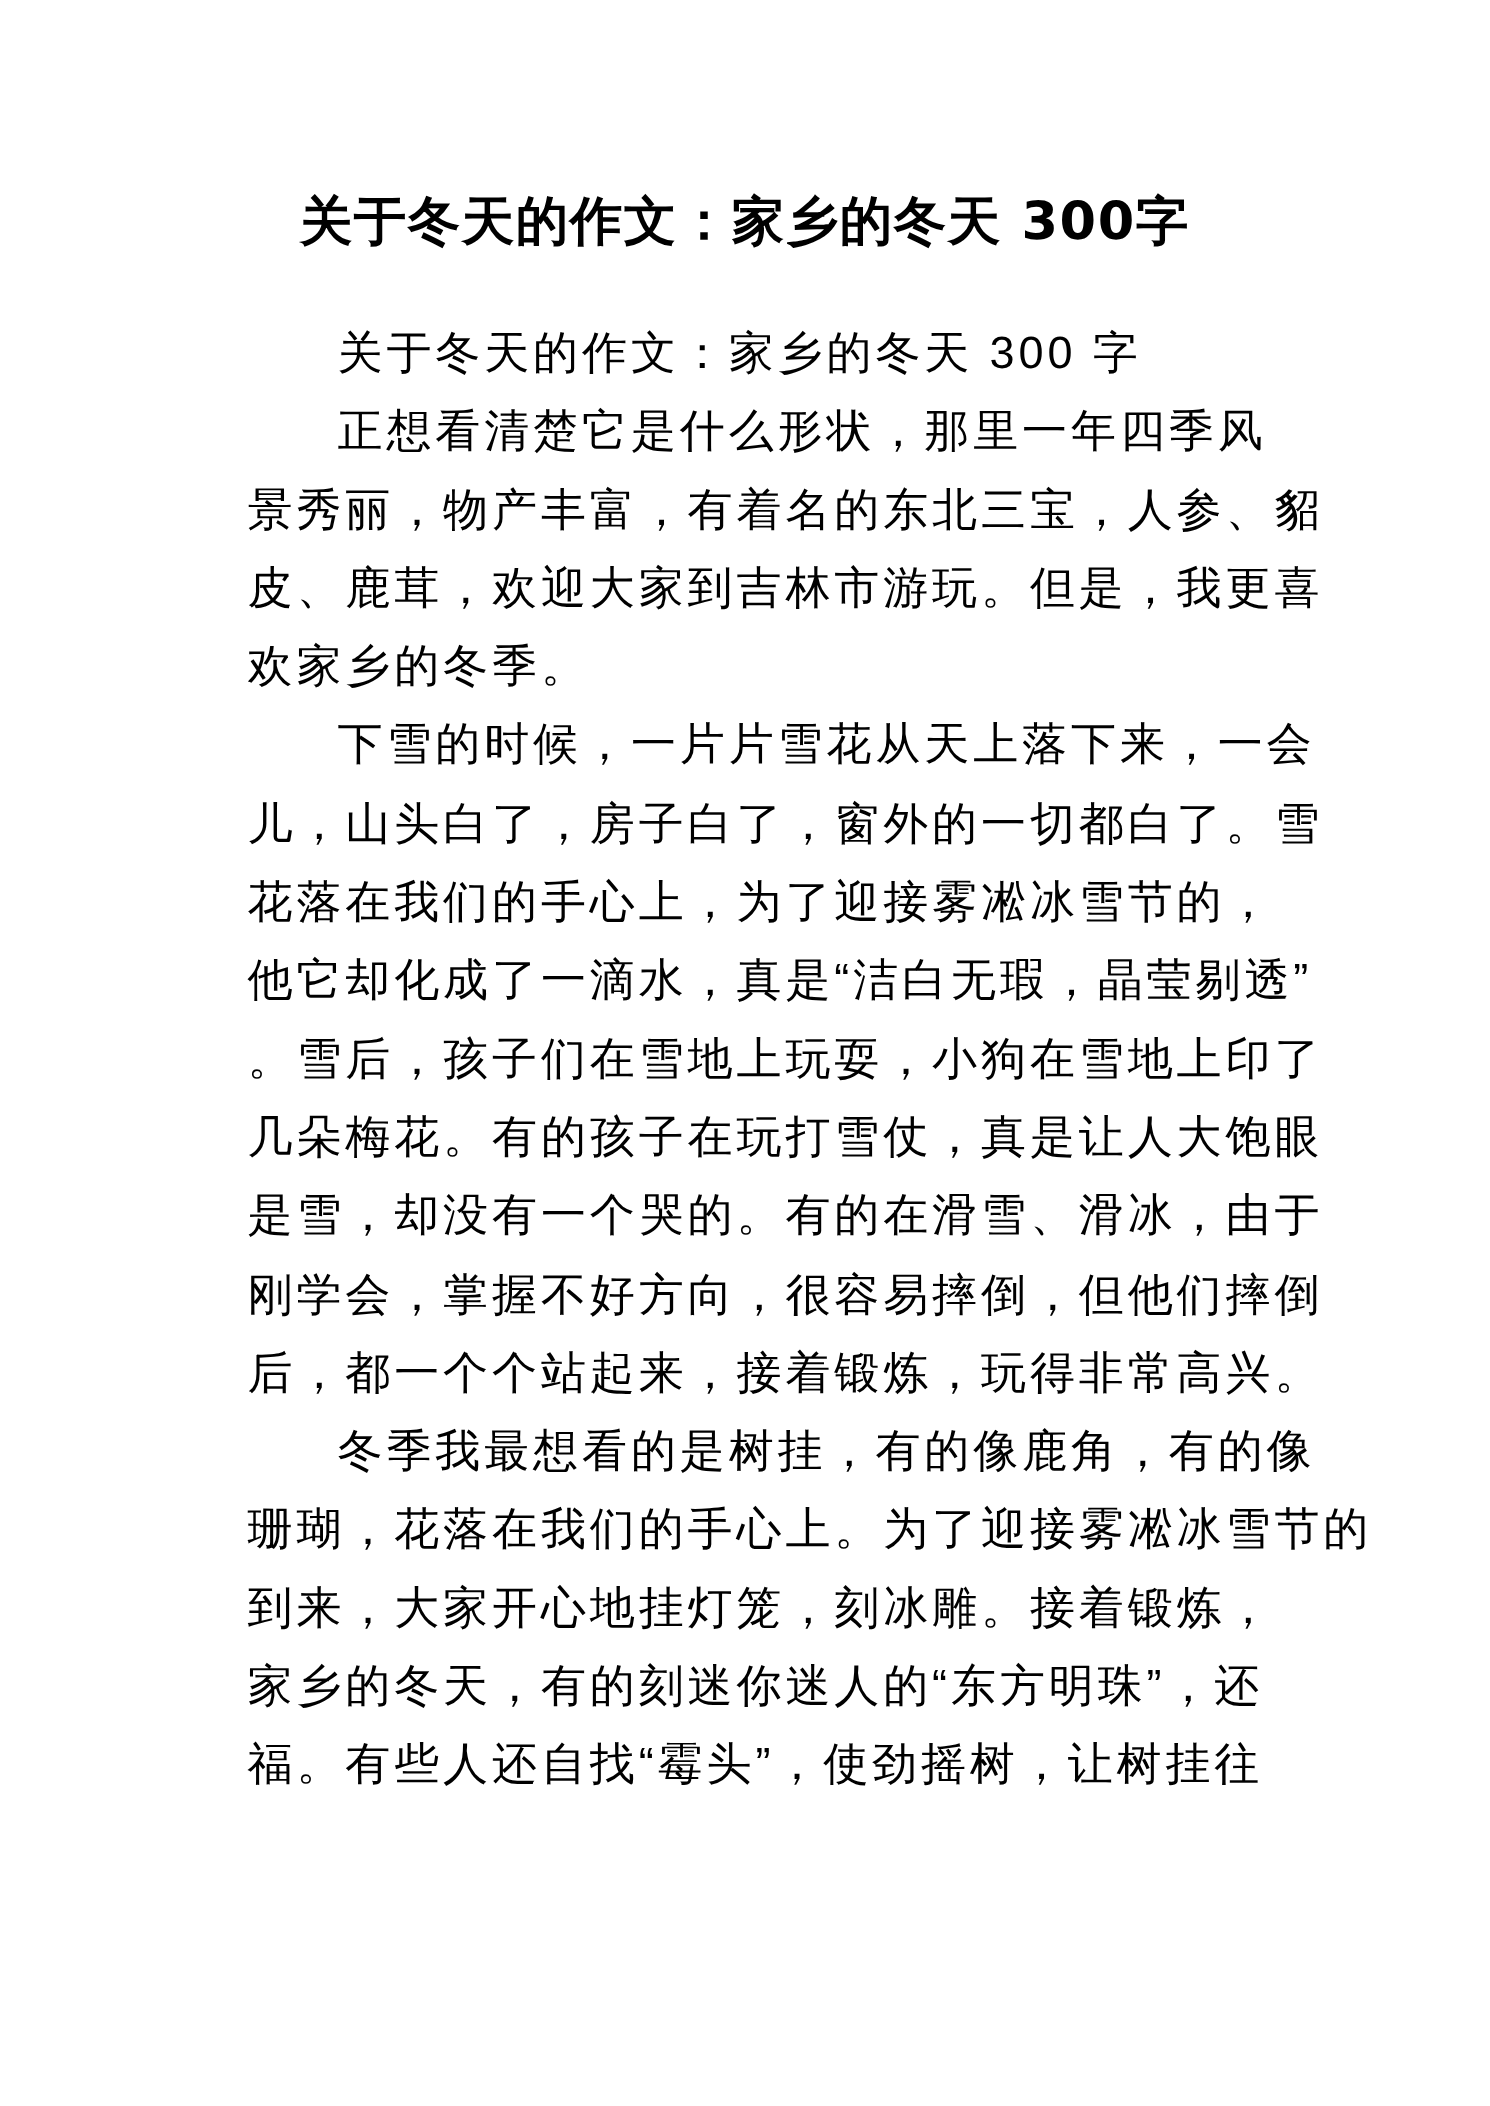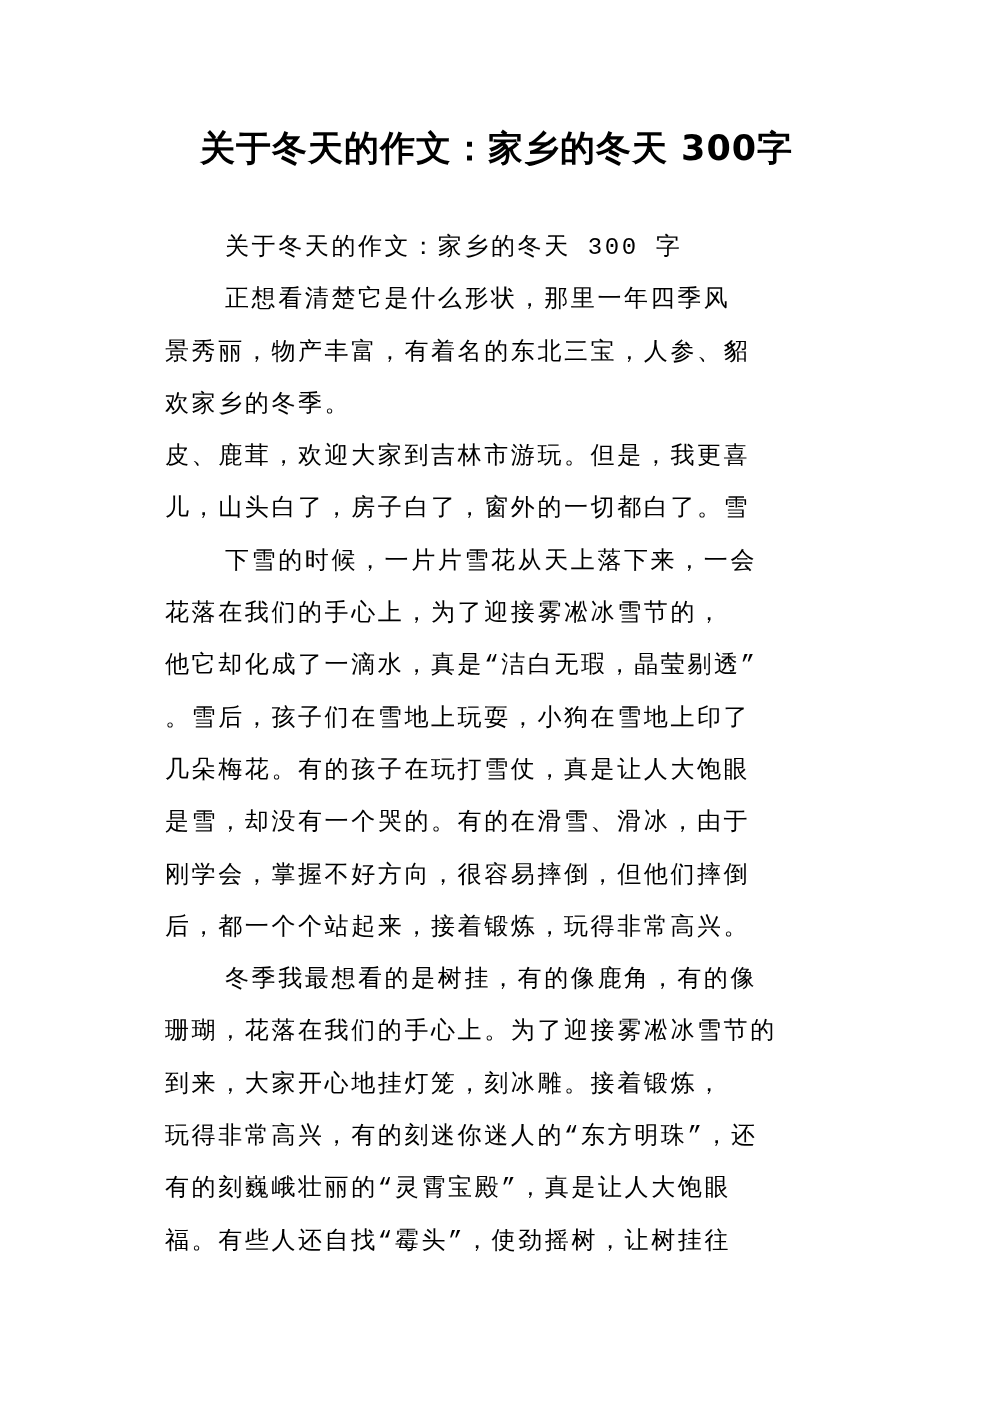--- a/index.html
+++ b/index.html
@@ -32,24 +32,24 @@
       font-family: "DejaVu Sans", "Liberation Sans", sans-serif;
       font-weight: bold;
       font-size: 35px;
       line-height: 60px;
       letter-spacing: 1px;
       white-space: nowrap;
     }
     .body-text {
       position: absolute;
       left: 165px;
-      top: 222px;
+      top: 210px;
       width: 680px;
-      font-family: Liberation Mono, monospace;
-      font-size: 24px;
+      font-family: Liberation Sans, sans-serif;
+      font-size: 30px;
       line-height: 52.3px;
       letter-spacing: 2.6px;
     }
     .line {
       display: block;
       white-space: nowrap;
       height: 52.3px;
     }
     .indent {
       padding-left: 60px;
@@ -58,31 +58,30 @@
 </head>
 <body>
 
 <div class="page">
   <div class="title">关于冬天的作文：家乡的冬天 300字</div>
 
   <div class="body-text">
     <span class="line indent">关于冬天的作文：家乡的冬天 300 字</span>
     <span class="line indent">正想看清楚它是什么形状，那里一年四季风</span>
     <span class="line">景秀丽，物产丰富，有着名的东北三宝，人参、貂</span>
+    <span class="line">皮、鹿茸，欢迎大家到吉林市游玩。但是，我更喜</span>
     <span class="line">欢家乡的冬季。</span>
-    <span class="line">皮、鹿茸，欢迎大家到吉林市游玩。但是，我更喜</span>
+    <span class="line indent">下雪的时候，一片片雪花从天上落下来，一会</span>
     <span class="line">儿，山头白了，房子白了，窗外的一切都白了。雪</span>
-    <span class="line indent">下雪的时候，一片片雪花从天上落下来，一会</span>
     <span class="line">花落在我们的手心上，为了迎接雾凇冰雪节的，</span>
     <span class="line">他它却化成了一滴水，真是“洁白无瑕，晶莹剔透”</span>
     <span class="line">。雪后，孩子们在雪地上玩耍，小狗在雪地上印了</span>
     <span class="line">几朵梅花。有的孩子在玩打雪仗，真是让人大饱眼</span>
     <span class="line">是雪，却没有一个哭的。有的在滑雪、滑冰，由于</span>
     <span class="line">刚学会，掌握不好方向，很容易摔倒，但他们摔倒</span>
     <span class="line">后，都一个个站起来，接着锻炼，玩得非常高兴。</span>
     <span class="line indent">冬季我最想看的是树挂，有的像鹿角，有的像</span>
     <span class="line">珊瑚，花落在我们的手心上。为了迎接雾凇冰雪节的</span>
     <span class="line">到来，大家开心地挂灯笼，刻冰雕。接着锻炼，</span>
-    <span class="line">玩得非常高兴，有的刻迷你迷人的“东方明珠”，还</span>
-    <span class="line">有的刻巍峨壮丽的“灵霄宝殿”，真是让人大饱眼</span>
+    <span class="line">家乡的冬天，有的刻迷你迷人的“东方明珠”，还</span>
     <span class="line">福。有些人还自找“霉头”，使劲摇树，让树挂往</span>
   </div>
 </div>
 
 </body></html>

